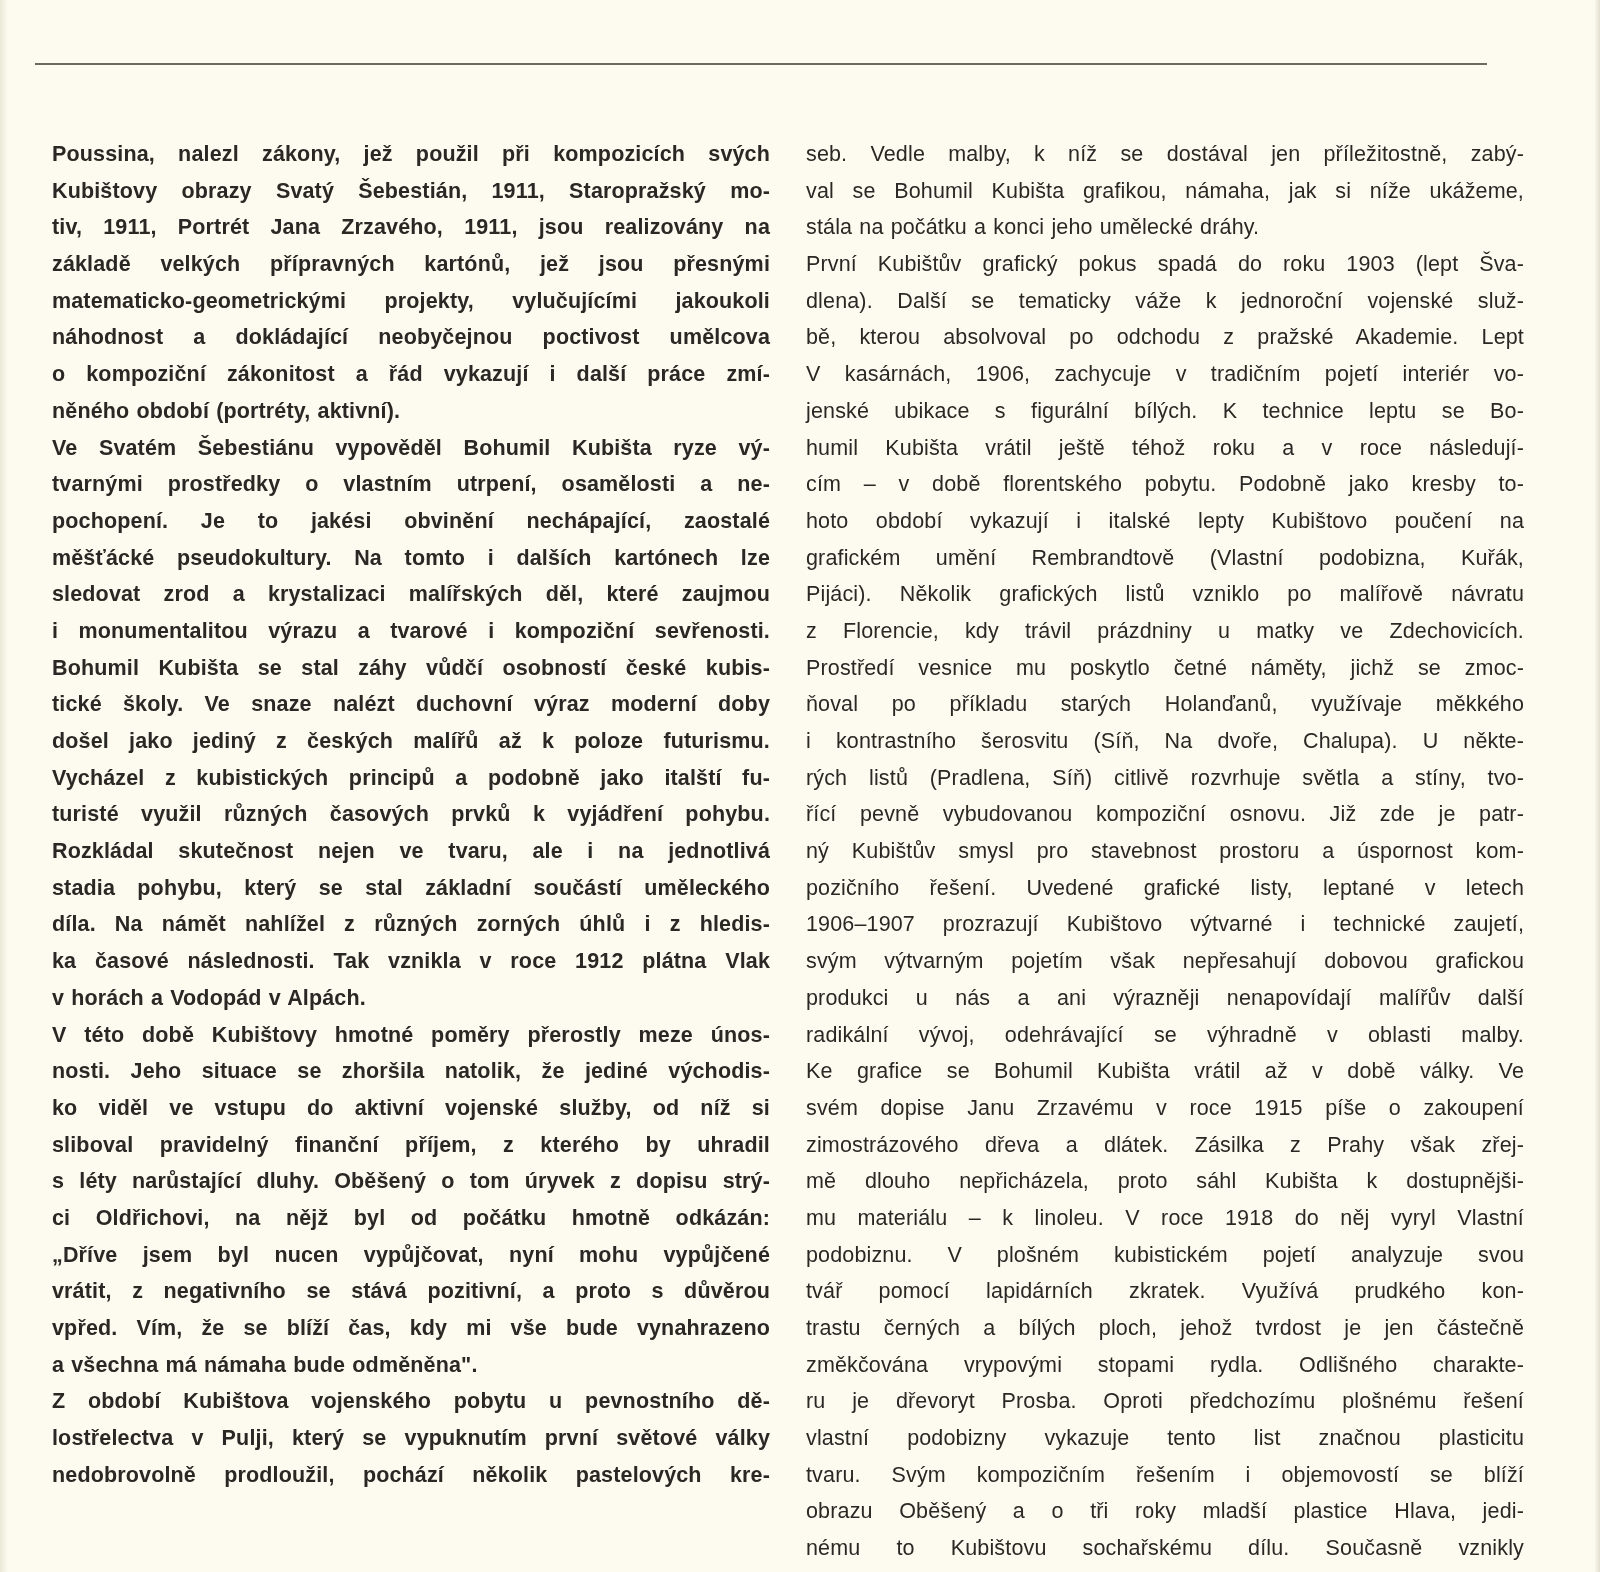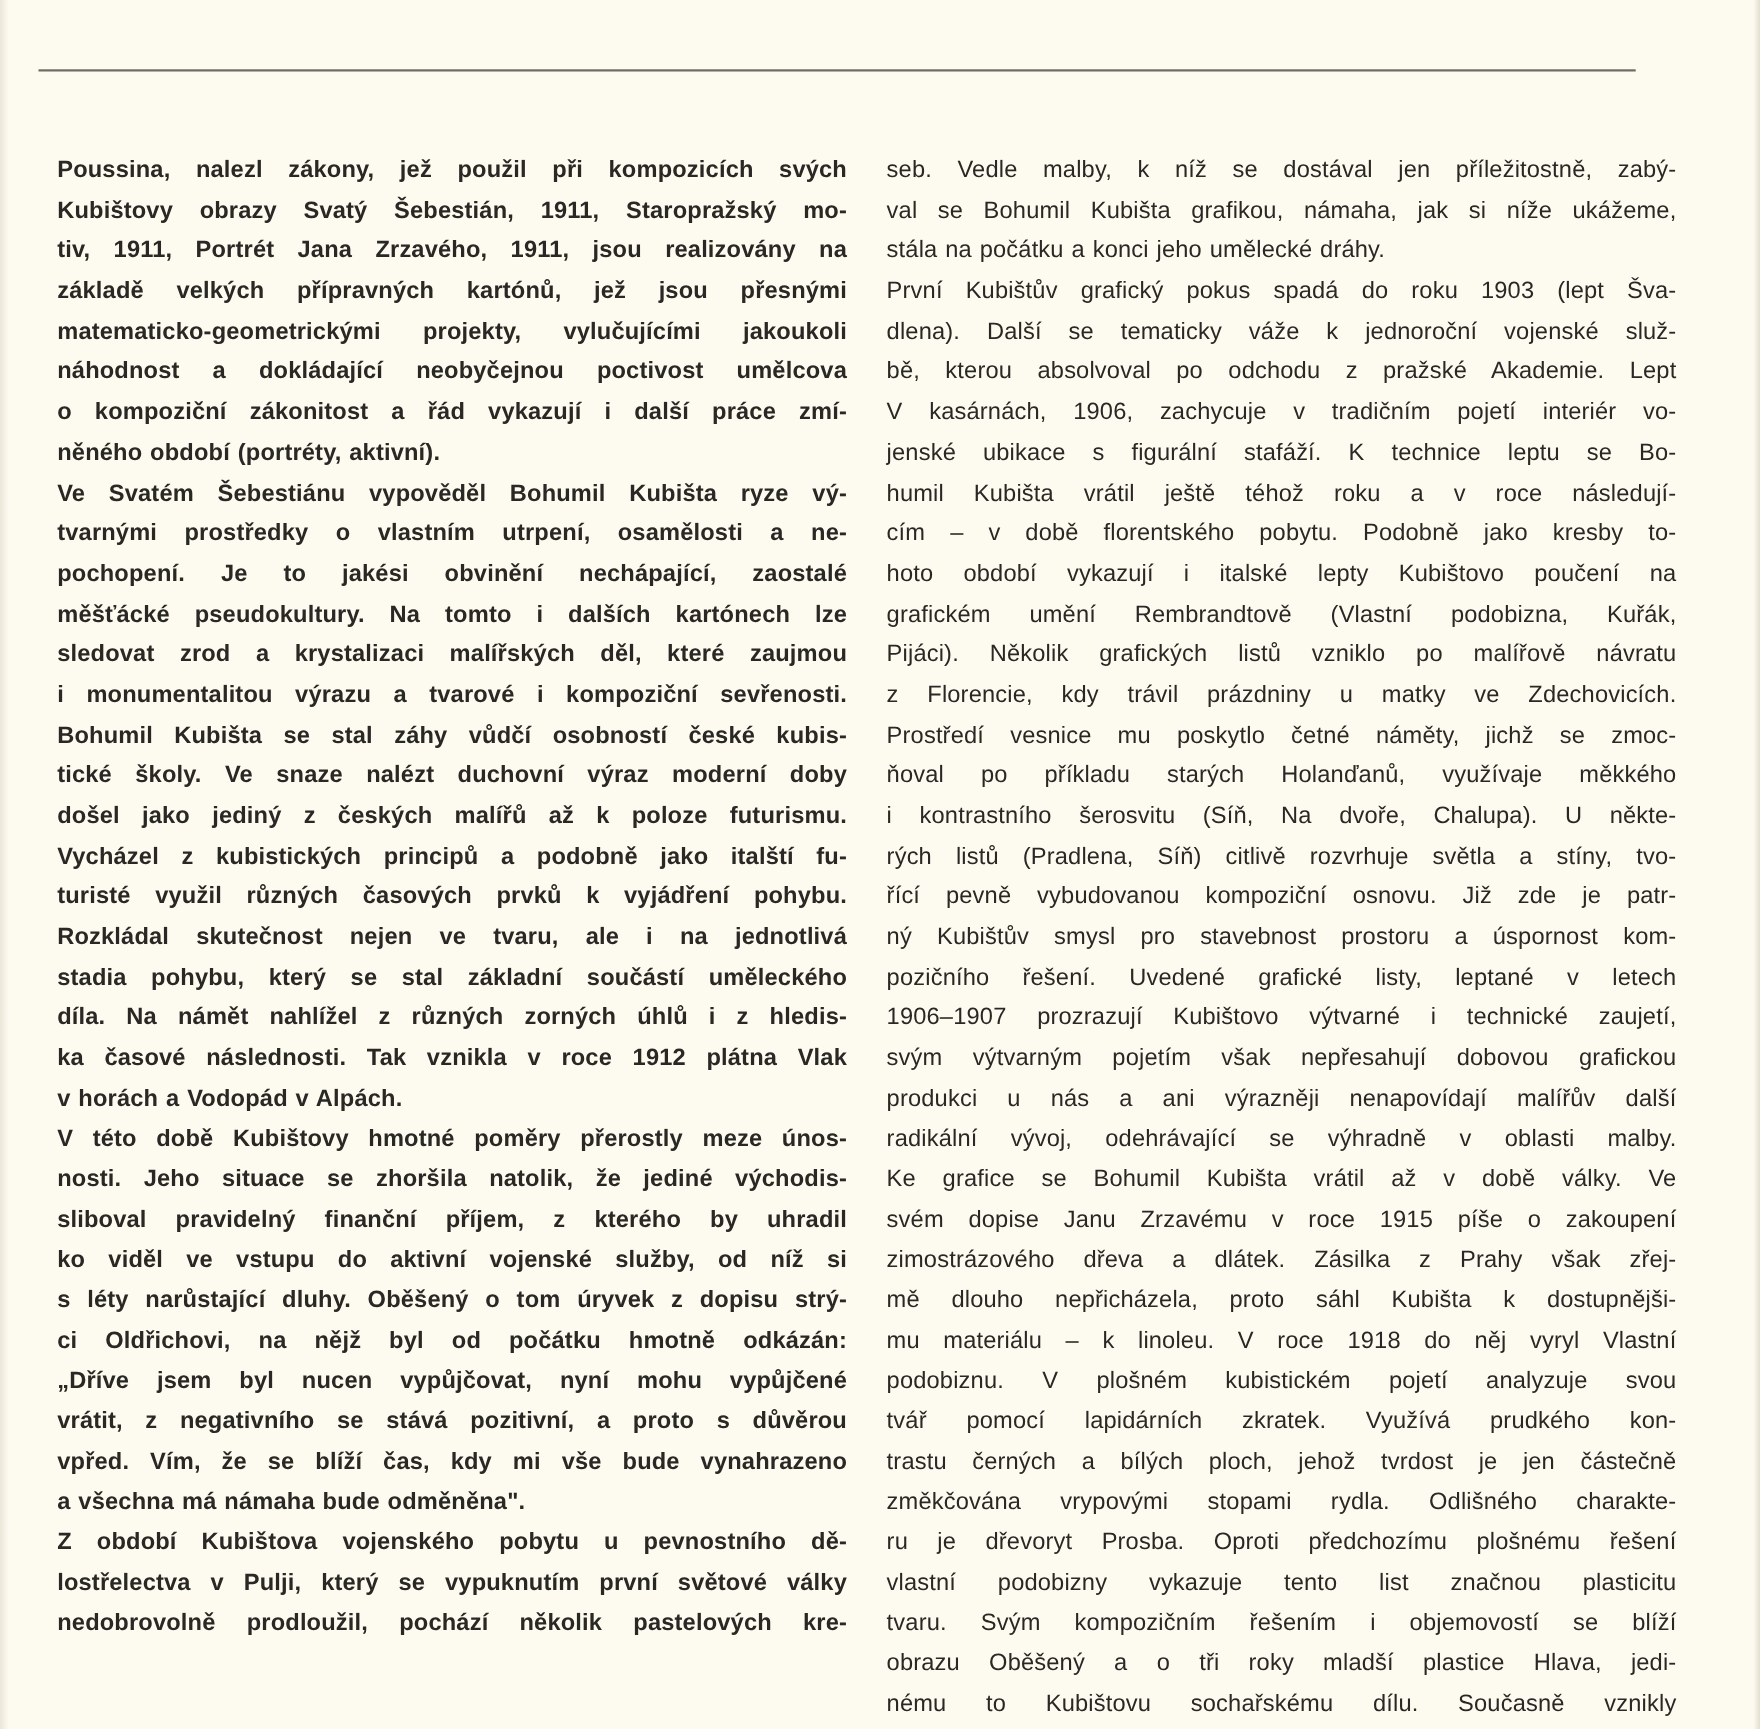--- a/index.html
+++ b/index.html
@@ -85,41 +85,41 @@
     <span class="line">došel jako jediný z českých malířů až k poloze futurismu.</span>
     <span class="line">Vycházel z kubistických principů a podobně jako italští fu-</span>
     <span class="line">turisté využil různých časových prvků k vyjádření pohybu.</span>
     <span class="line">Rozkládal skutečnost nejen ve tvaru, ale i na jednotlivá</span>
     <span class="line">stadia pohybu, který se stal základní součástí uměleckého</span>
     <span class="line">díla. Na námět nahlížel z různých zorných úhlů i z hledis-</span>
     <span class="line">ka časové následnosti. Tak vznikla v roce 1912 plátna Vlak</span>
     <span class="line last">v horách a Vodopád v Alpách.</span>
     <span class="line">V této době Kubištovy hmotné poměry přerostly meze únos-</span>
     <span class="line">nosti. Jeho situace se zhoršila natolik, že jediné východis-</span>
+    <span class="line">ko viděl ve vstupu do aktivní vojenské služby, od níž si</span>
     <span class="line">sliboval pravidelný finanční příjem, z kterého by uhradil</span>
-    <span class="line">ko viděl ve vstupu do aktivní vojenské služby, od níž si</span>
     <span class="line">s léty narůstající dluhy. Oběšený o tom úryvek z dopisu strý-</span>
     <span class="line">ci Oldřichovi, na nějž byl od počátku hmotně odkázán:</span>
     <span class="line">„Dříve jsem byl nucen vypůjčovat, nyní mohu vypůjčené</span>
     <span class="line">vrátit, z negativního se stává pozitivní, a proto s důvěrou</span>
     <span class="line">vpřed. Vím, že se blíží čas, kdy mi vše bude vynahrazeno</span>
     <span class="line last">a všechna má námaha bude odměněna".</span>
     <span class="line">Z období Kubištova vojenského pobytu u pevnostního dě-</span>
     <span class="line">lostřelectva v Pulji, který se vypuknutím první světové války</span>
     <span class="line">nedobrovolně prodloužil, pochází několik pastelových kre-</span>
   </div>
 <div class="column col-right" id="col-right">
     <span class="line">seb. Vedle malby, k níž se dostával jen příležitostně, zabý-</span>
     <span class="line">val se Bohumil Kubišta grafikou, námaha, jak si níže ukážeme,</span>
     <span class="line last">stála na počátku a konci jeho umělecké dráhy.</span>
     <span class="line">První Kubištův grafický pokus spadá do roku 1903 (lept Šva-</span>
     <span class="line">dlena). Další se tematicky váže k jednoroční vojenské služ-</span>
     <span class="line">bě, kterou absolvoval po odchodu z pražské Akademie. Lept</span>
     <span class="line">V kasárnách, 1906, zachycuje v tradičním pojetí interiér vo-</span>
-    <span class="line">jenské ubikace s figurální stafáží. K technice leptu se Bo-</span>
+    <span class="line">jenské ubikace s figurální bílých. K technice leptu se Bo-</span>
     <span class="line">humil Kubišta vrátil ještě téhož roku a v roce následují-</span>
     <span class="line">cím – v době florentského pobytu. Podobně jako kresby to-</span>
     <span class="line">hoto období vykazují i italské lepty Kubištovo poučení na</span>
     <span class="line">grafickém umění Rembrandtově (Vlastní podobizna, Kuřák,</span>
     <span class="line">Pijáci). Několik grafických listů vzniklo po malířově návratu</span>
     <span class="line">z Florencie, kdy trávil prázdniny u matky ve Zdechovicích.</span>
     <span class="line">Prostředí vesnice mu poskytlo četné náměty, jichž se zmoc-</span>
     <span class="line">ňoval po příkladu starých Holanďanů, využívaje měkkého</span>
     <span class="line">i kontrastního šerosvitu (Síň, Na dvoře, Chalupa). U někte-</span>
     <span class="line">rých listů (Pradlena, Síň) citlivě rozvrhuje světla a stíny, tvo-</span>

